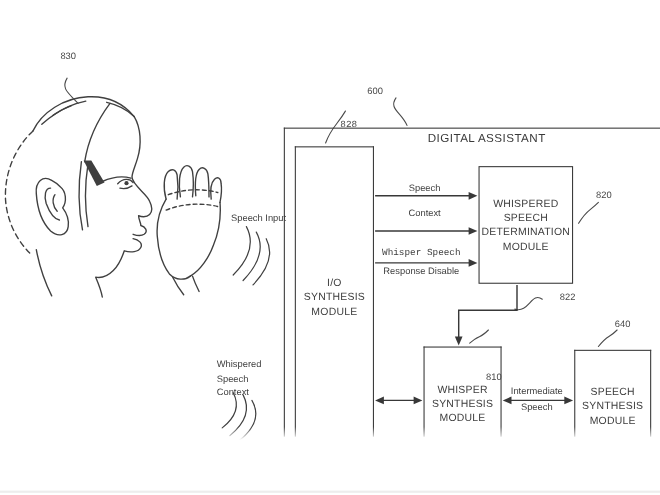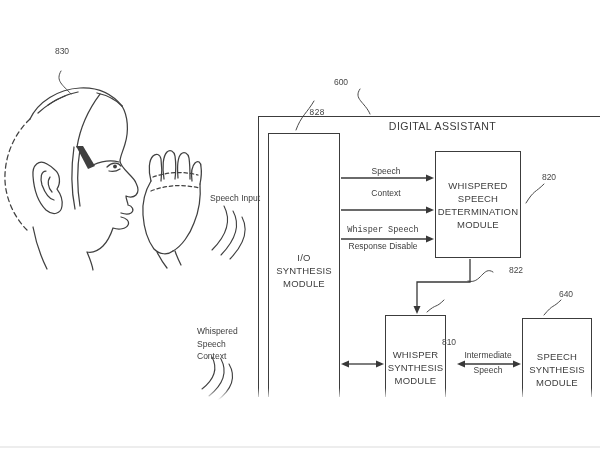--- a/index.html
+++ b/index.html
@@ -139,21 +139,21 @@
 
   <div class="box" style="left:435px; top:151px; width:86px; height:107px;">
     <div class="module-text">
       <span>WHISPERED</span>
       <span>SPEECH</span>
       <span>DETERMINATION</span>
       <span>MODULE</span>
     </div>
   </div>
 
-  <div class="box cut" style="left:385px; top:315px; width:61px; height:82px; padding-top:22px;">
+  <div class="box cut" style="left:385px; top:315px; width:71px; height:82px; padding-top:22px;">
     <div class="module-text">
       <span>WHISPER</span>
       <span>SYNTHESIS</span>
       <span>MODULE</span>
     </div>
   </div>
 
   <div class="box cut" style="left:522px; top:318px; width:70px; height:79px; padding-top:23px;">
     <div class="module-text">
       <span>SPEECH</span>

